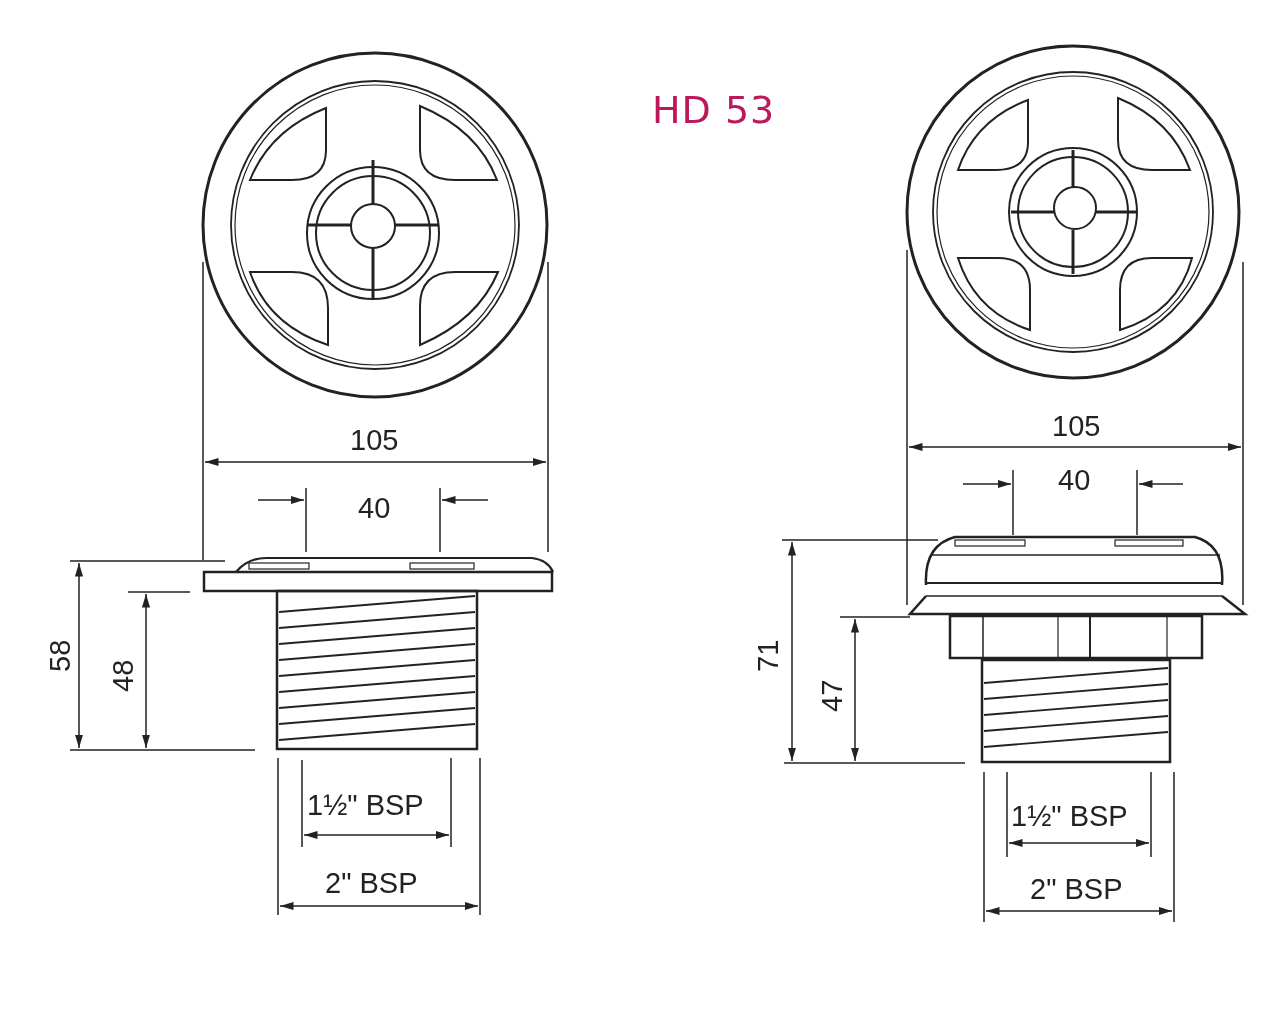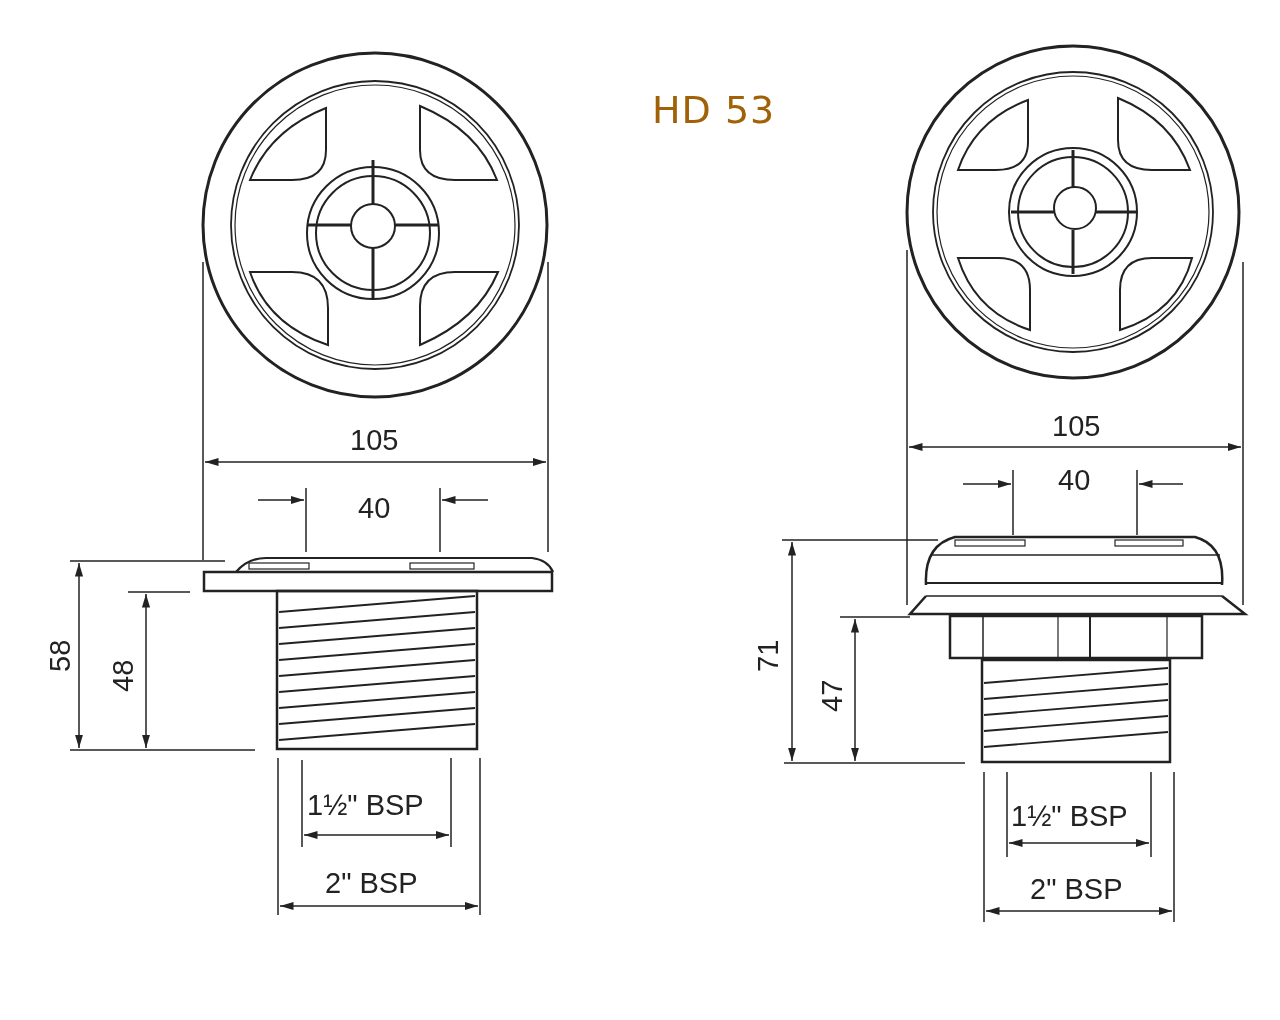--- a/index.html
+++ b/index.html
@@ -1,18 +1,18 @@
 <!DOCTYPE html>
 <html><head>
 <meta charset="utf-8">
 <style>
   html, body { margin: 0; padding: 0; background: #ffffff; }
   body { width: 1280px; height: 1020px; position: relative; overflow: hidden; font-family: "DejaVu Sans", sans-serif; }
   #drawing { position: absolute; left: 0; top: 0; width: 1280px; height: 1020px; }
-  .title { position: absolute; left: 652px; top: 88px; font-family: "DejaVu Sans", sans-serif; font-size: 38px; color: #a16207; letter-spacing: 1px; }
+  .title { position: absolute; left: 652px; top: 88px; font-family: "DejaVu Sans", sans-serif; font-size: 38px; color: #be185d; letter-spacing: 1px; }
   .dim { font-family: "Liberation Sans", sans-serif; font-size: 29px; fill: #222; }
 </style>
 </head>
 <body>
 
 <div class="title">HD 53</div>
 
 <svg id="drawing" viewBox="0 0 1280 1020" xmlns="http://www.w3.org/2000/svg">
   <defs>
     <marker id="arr" viewBox="0 0 10 10" refX="10" refY="5" markerWidth="9" markerHeight="9" orient="auto-start-reverse">

